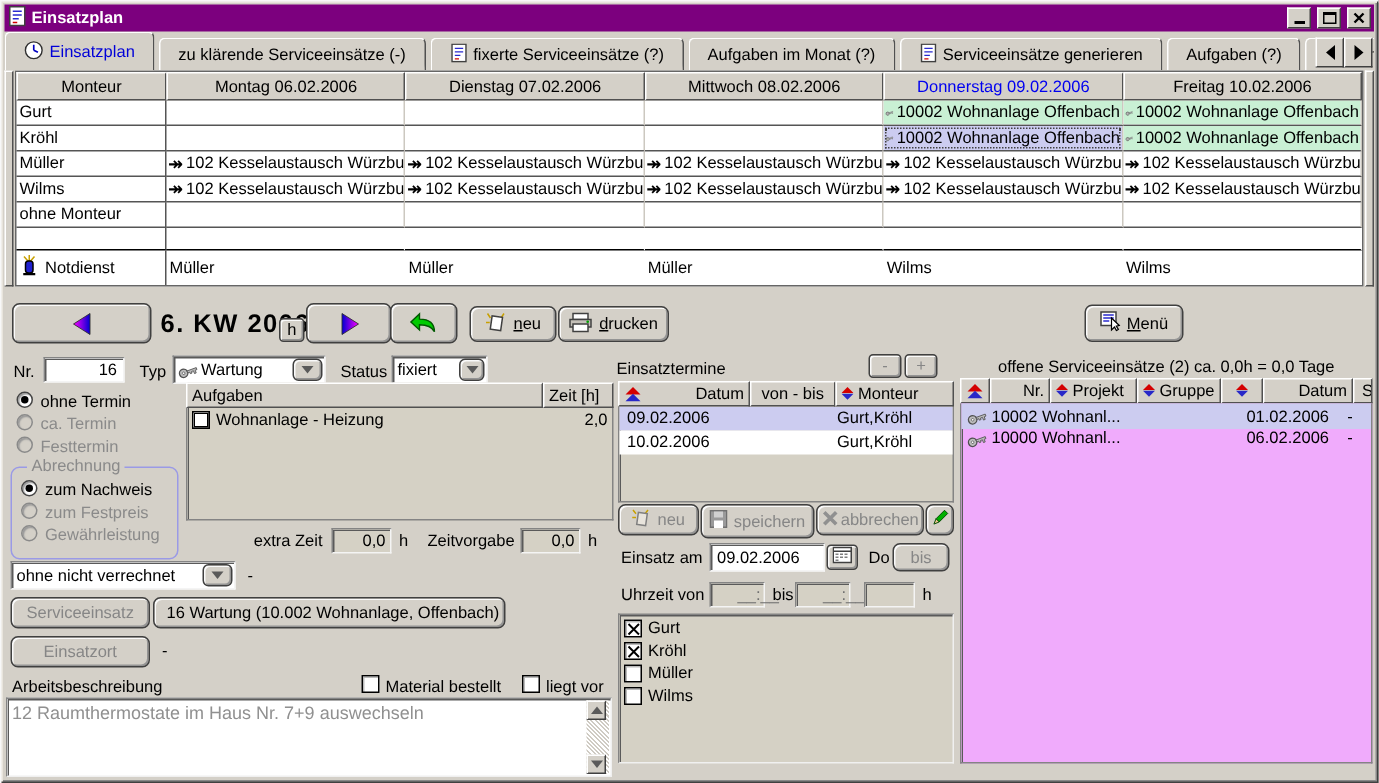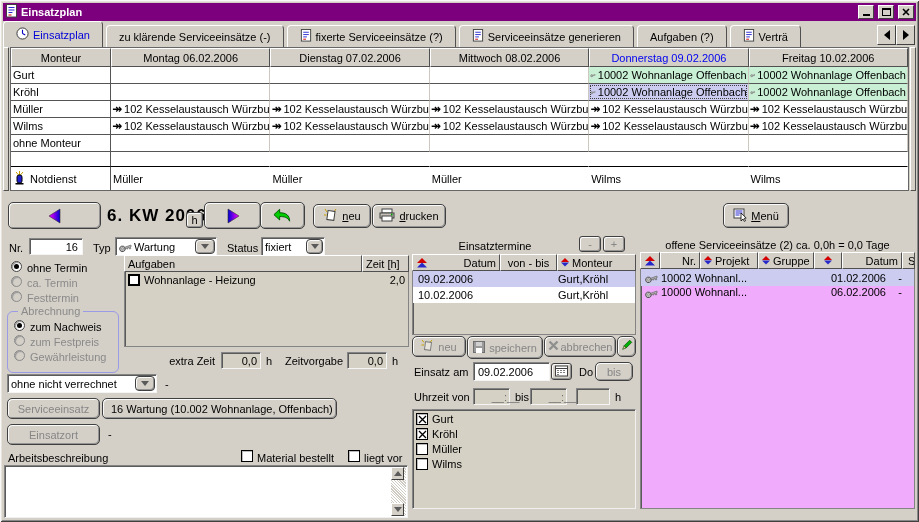--- a/index.html
+++ b/index.html
@@ -156,20 +156,23 @@
     <div class="tab">
         <span>zu klärende Serviceeinsätze (-)</span>
       </div>
     <div class="tab">
       <span><svg width="12" height="13" viewBox="0 0 12 14">
             <use href="#docicon"></use>
           </svg></span>
       <span>fixerte Serviceeinsätze (?)</span>
     </div>
     <div class="tab">
+        <span>Aufgaben im Monat (?)</span>
+      </div>
+    <div class="tab">
       <span><svg width="12" height="13" viewBox="0 0 12 14">
             <use href="#docicon"></use>
           </svg></span>
       <span>Serviceeinsätze generieren</span>
     </div>
     <div class="tab">
         <span>Aufgaben (?)</span>
       </div>
     <div class="tab">
       <span><svg width="12" height="13" viewBox="0 0 12 14">
@@ -453,33 +456,34 @@
       <div class="btn disabled" style="left:4px;top:189px;width:93px;height:21px">Einsatzort</div>
       <span class="lbl" style="left:105px;top:193px">-</span>
 
       <span class="lbl" style="left:5px;top:217px">Arbeitsbeschreibung</span>
       <span class="cb" style="position:absolute;left:238px;top:215px"></span>
       <span class="lbl" style="left:254px;top:217px">Material bestellt</span>
       <span class="cb" style="position:absolute;left:345px;top:215px"></span>
       <span class="lbl" style="left:361px;top:217px">liegt vor</span>
 
       <div class="listbox" style="left:1px;top:230px;width:404px;height:53px;background:#fff">
+        <div style="padding:2px 18px 0 3px;color:#909090;font-size:12px">12 Raumthermostate im Haus Nr. 7+9 auswechseln</div>
         <div class="scrollbar">
           <span class="sb-arr" style="top:0">
               <span class="tri-up-s"></span>
             </span>
           <span class="sb-arr" style="bottom:0">
               <span class="tri-down" style="border-top-width:5px"></span>
             </span>
         </div>
       </div>
     </div>
 
     <div class="panel" style="left:408px;width:226px">
-      <span class="lbl" style="left:0;width:168px;text-align:center;top:5px">Einsatztermine</span>
+      <span class="lbl" style="left:0;width:168px;top:5px">Einsatztermine</span>
       <div class="btn" style="left:168px;top:1px;width:22px;height:16px;border-radius:3px;color:#868686">-</div>
       <div class="btn" style="left:192px;top:1px;width:22px;height:16px;border-radius:3px;color:#868686">+</div>
 
       <div style="position:absolute;left:1px;top:19px;width:224px;height:81px">
         <div style="display:flex">
           <div class="hdrcell" style="width:88px;height:17px;gap:3px">
             <svg width="12" height="10">
                 <use href="#sorticon"></use>
               </svg>
             <span style="flex:1;text-align:right">Datum</span>

